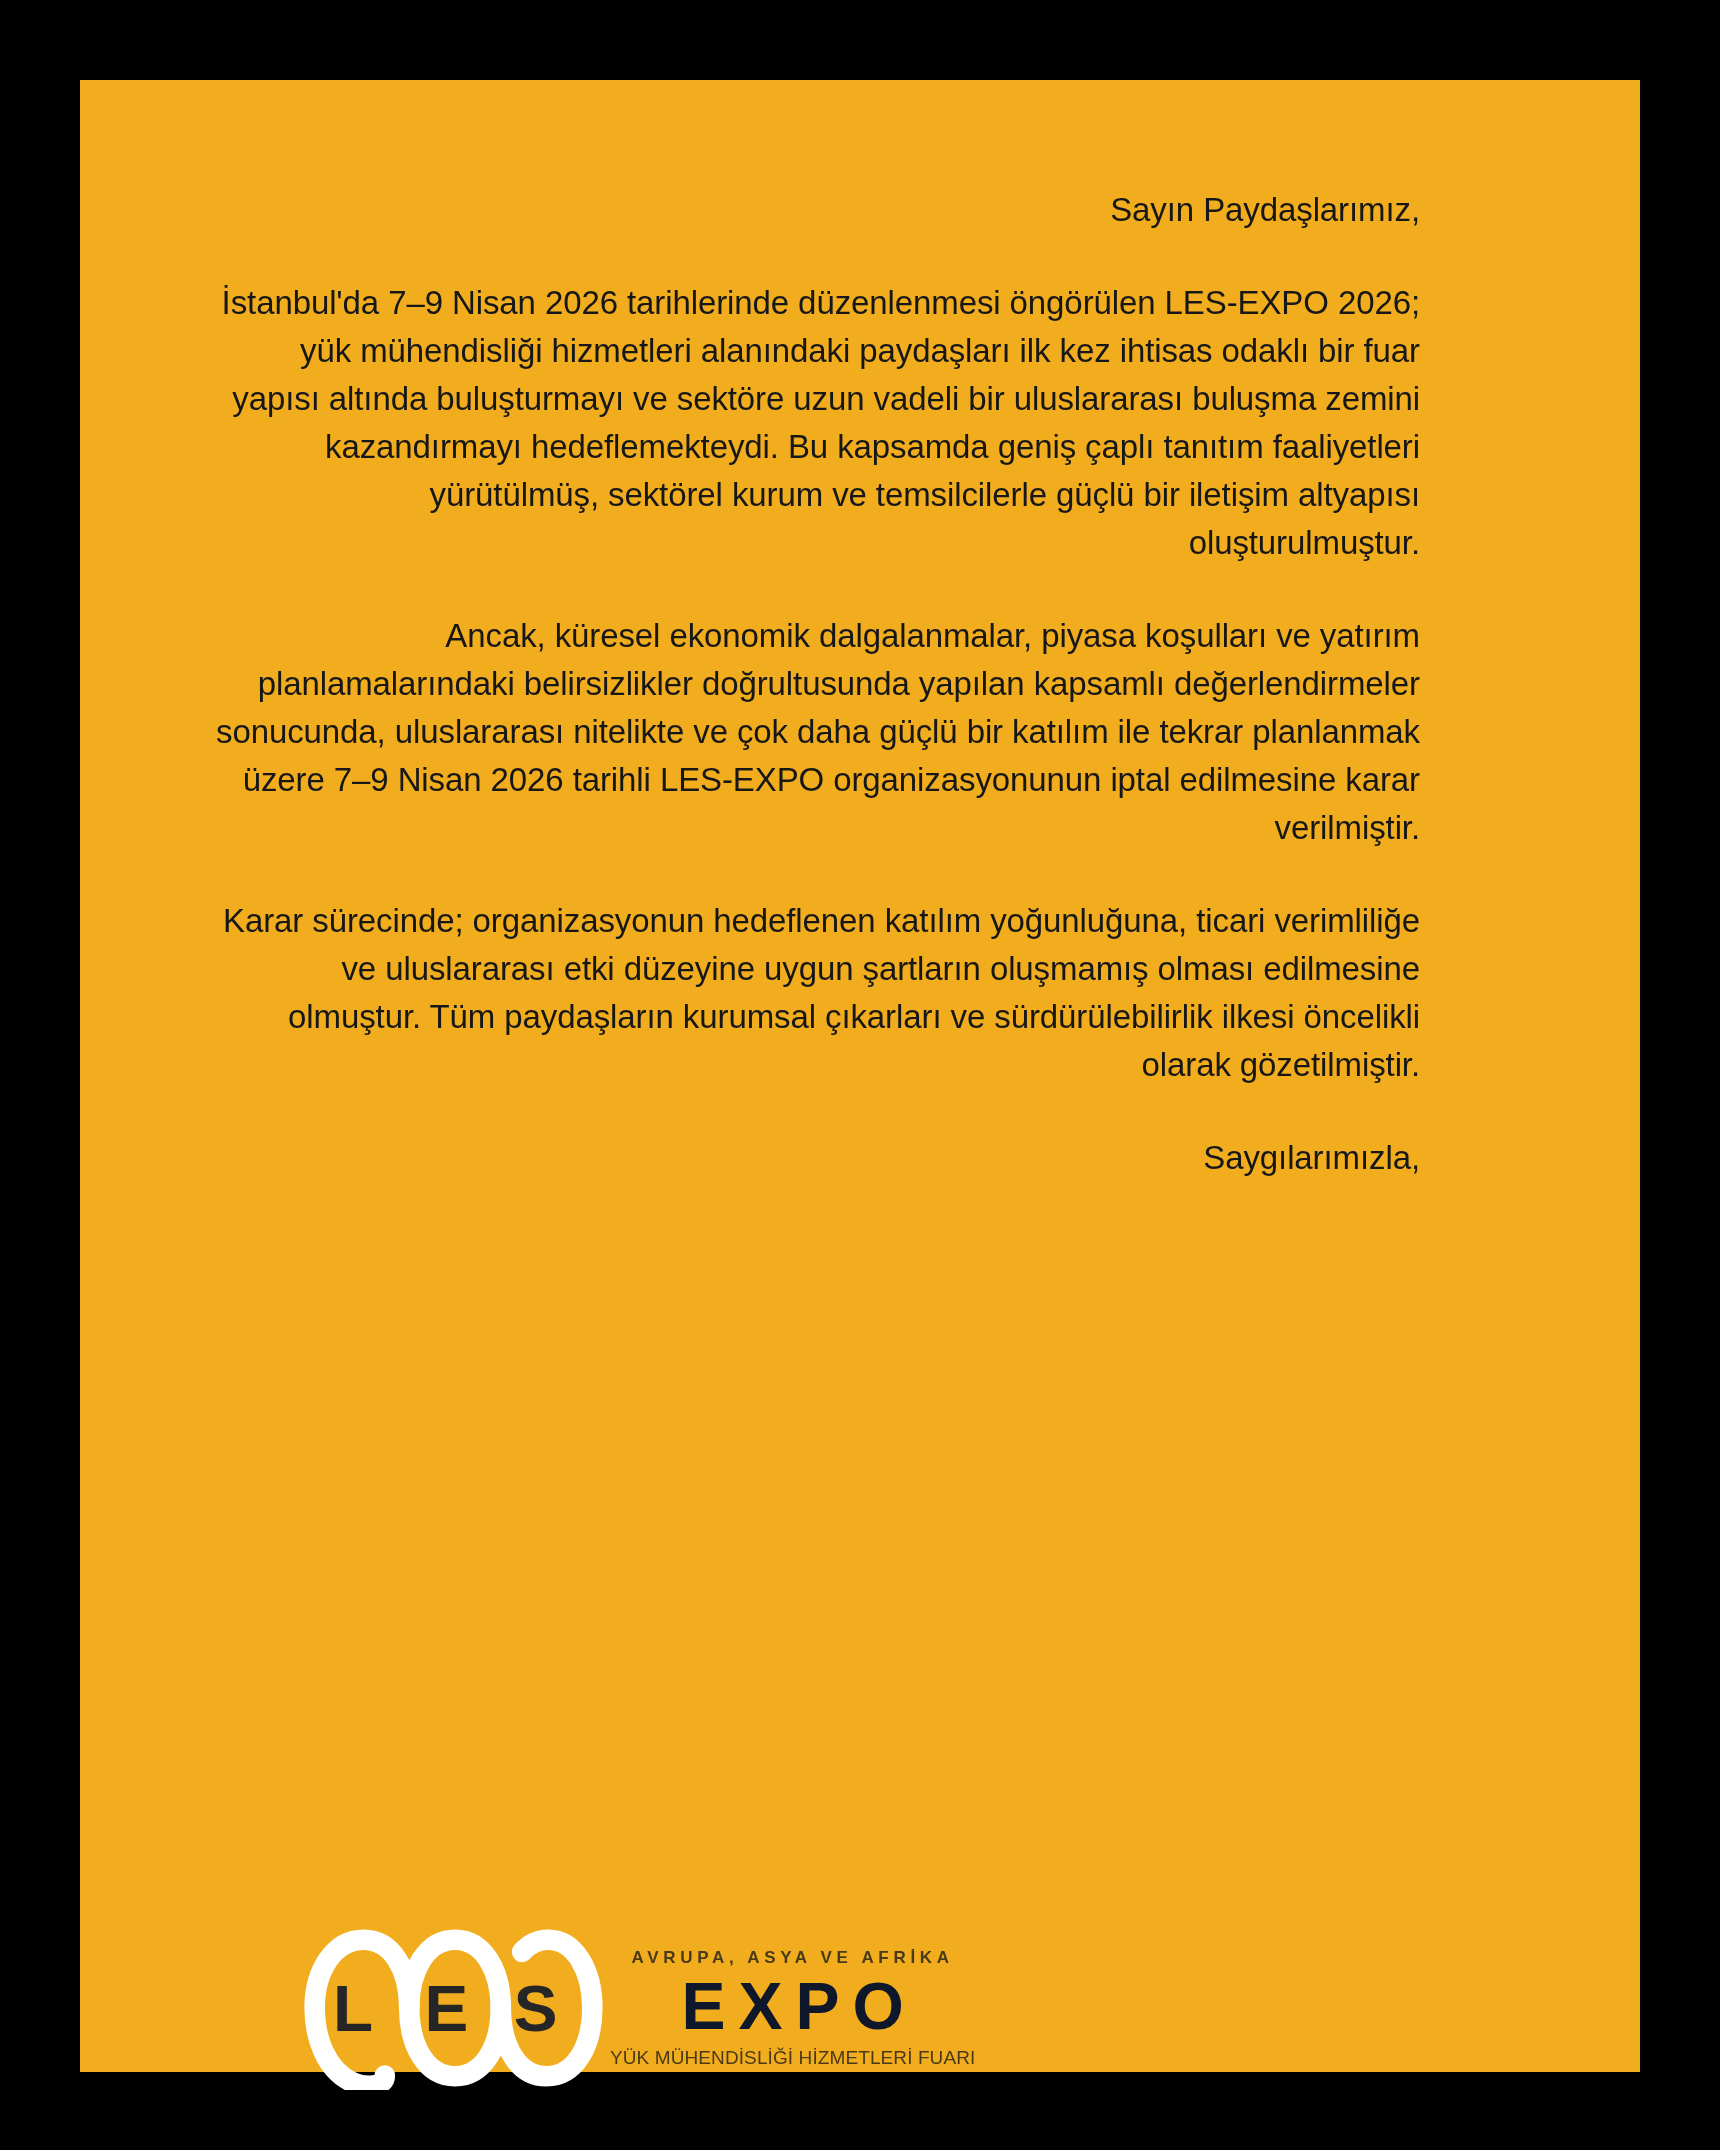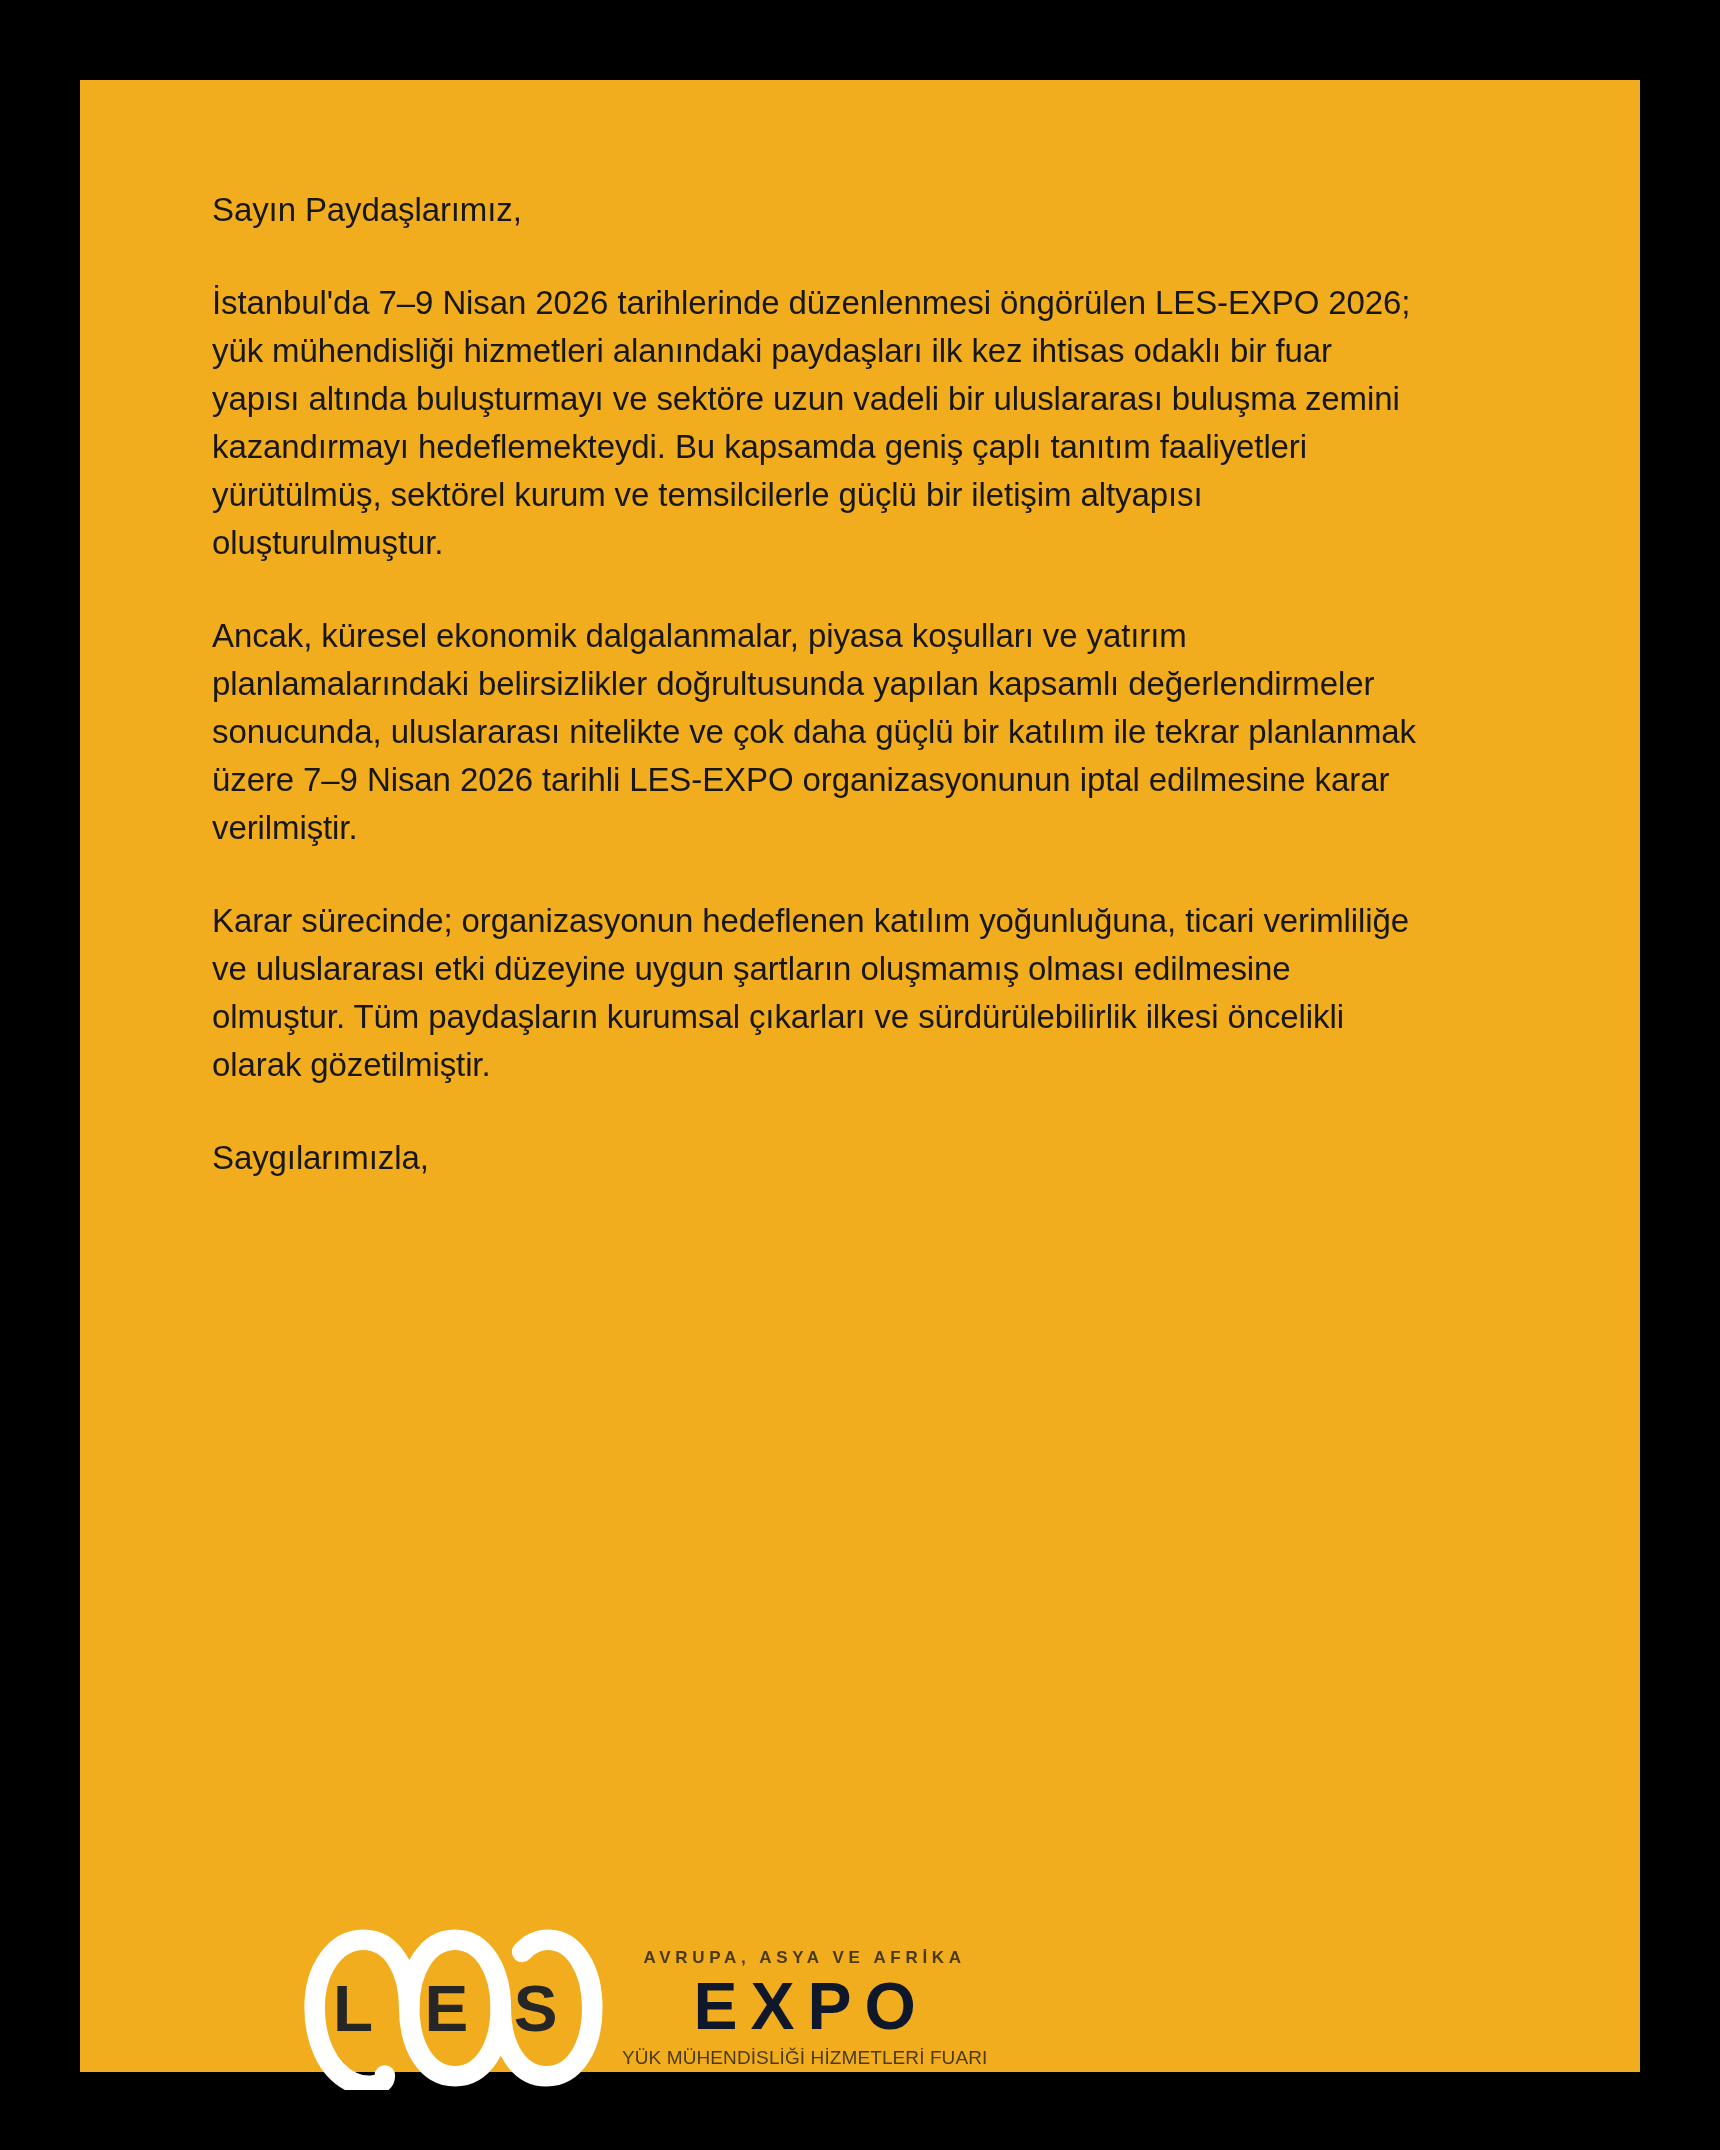--- a/index.html
+++ b/index.html
@@ -25,20 +25,21 @@
 
   
   .card {
     position: absolute;
     left: 80px;
     top: 80px;
     width: 1560px;
     height: 1992px;
     background: #F2AD1E;
     box-sizing: border-box;
+    text-align: right;
   }
 
   .card-body {
     position: absolute;
     left: 132px;
     top: 106px;
     width: 1208px;
   }
 
   .para {
@@ -69,21 +70,21 @@
   .logo-mark {
     position: relative;
     width: 306px;
     height: 164px;
     flex: 0 0 auto;
   }
   .logo-mark svg { display: block; }
 
   .logo-wordmark {
     position: relative;
-    margin-left: 14px;
+    margin-left: 2px;
     display: flex;
     flex-direction: column;
     align-items: center;
     justify-content: center;
     height: 164px;
   }
 
   .logo-top-tag {
     color: #4A3A18;
     font-family: "Liberation Sans", sans-serif;

